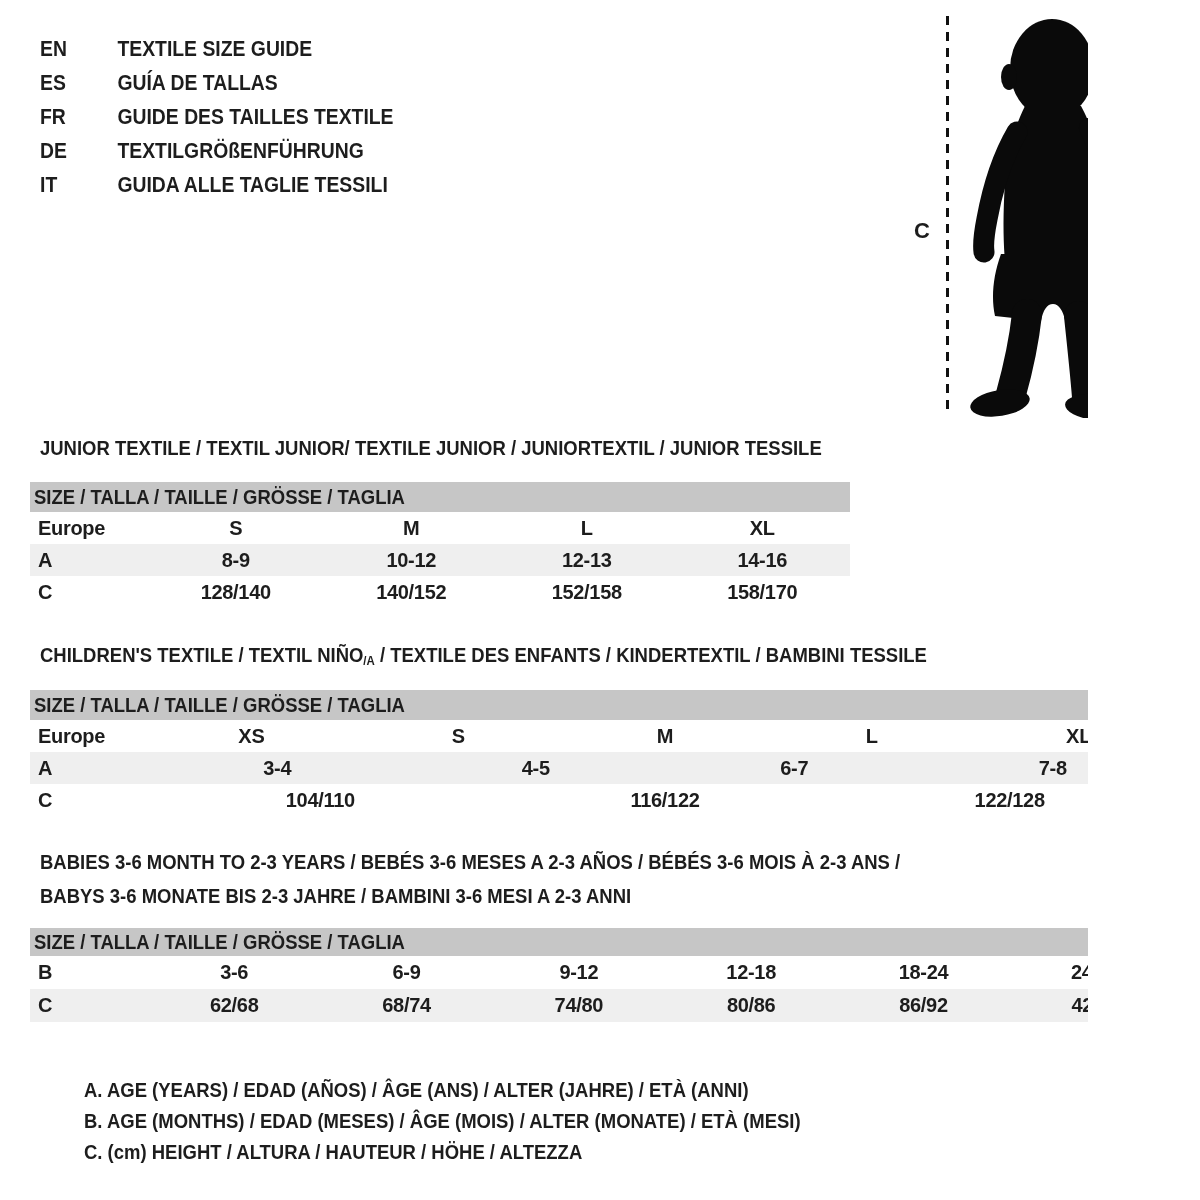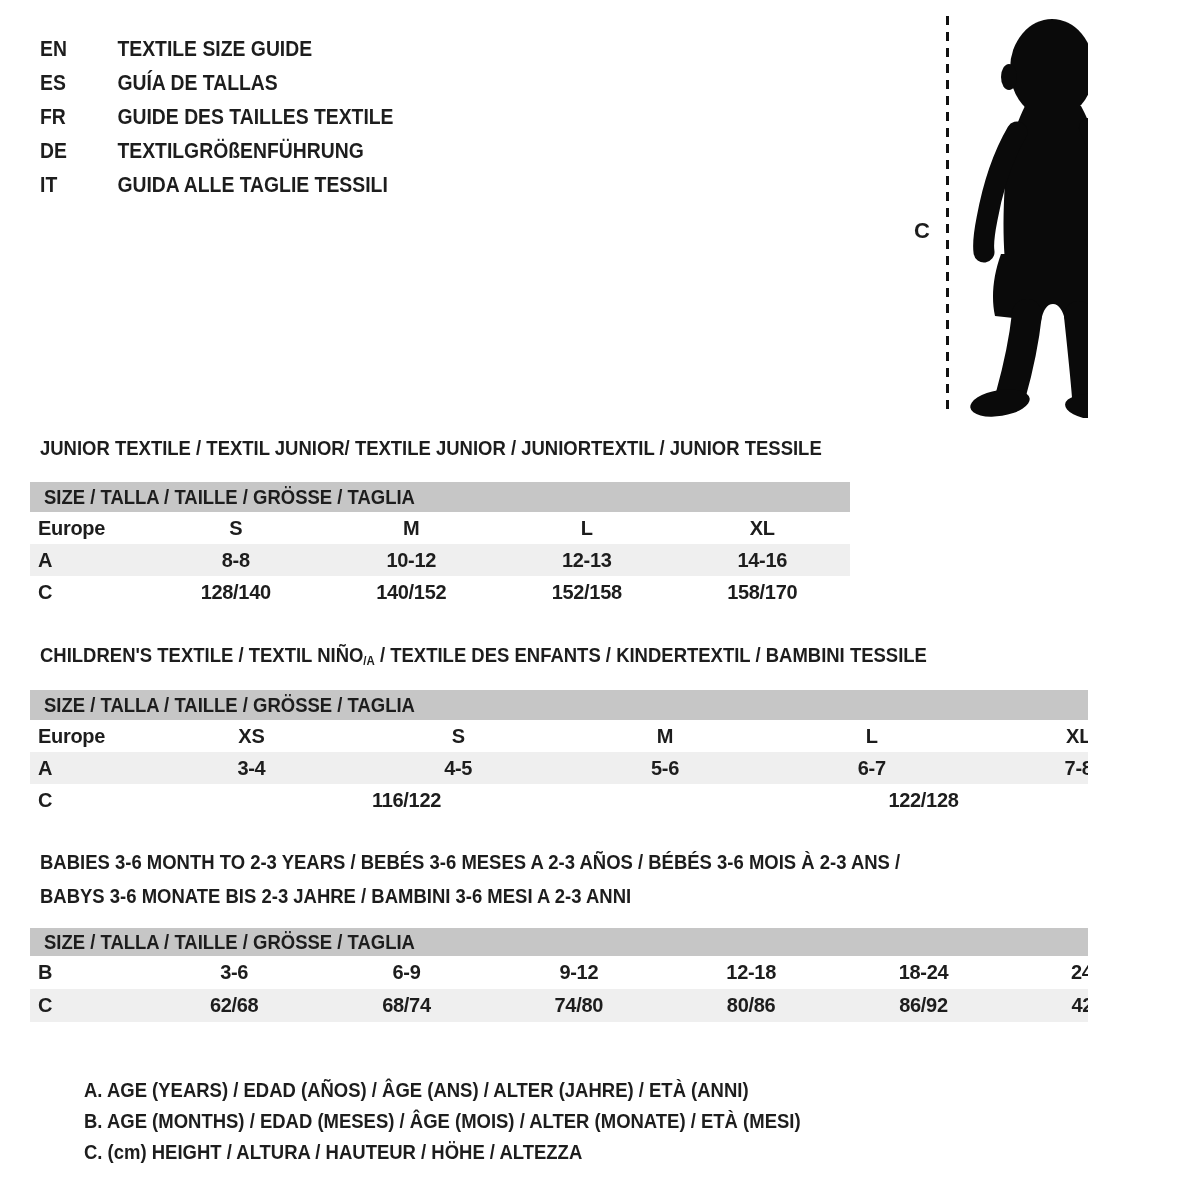--- a/index.html
+++ b/index.html
@@ -30,23 +30,23 @@
   .measure-line {
     left: 946px; top: 16px; width: 3px; height: 400px;
     background: repeating-linear-gradient(180deg, #111 0 9px, transparent 9px 16px);
   }
   .measure-label { left: 914px; top: 218px; font-size: 22px; }
 
   
   .tbl { position: absolute; }
   .tbl-header {
     background: #c6c6c6; height: 30px; line-height: 30px;
-    padding-left: 14px; font-size: 21px;
+    padding-left: 4px; font-size: 21px;
   }
-  .trow { display: flex; height: 32px; line-height: 32px; font-size: 20px; letter-spacing: -0.3px; }
+  .trow { display: flex; height: 32px; line-height: 32px; font-size: 20px; letter-spacing: -0.3px; justify-content: flex-end; }
   .tbl-babies .trow { height: 33px; line-height: 33px; }
   .trow .c { flex: 1; text-align: center; overflow: hidden; }
   .trow .lab { flex: 0 0 110px; padding-left: 8px; text-align: left; }
   .bg-alt { background: #efefef; }
 
   
   .legend { left: 48px; top: 1074px; margin-left: 36px; }
   .legend-row { height: 31px; line-height: 31px; font-size: 21px; }
 
   .sil { position: absolute; left: 955px; top: 14px; }
@@ -104,21 +104,21 @@
     </div>
     <div class="trow">
       <div class="c lab">Europe</div>
       <div class="c">S</div>
       <div class="c">M</div>
       <div class="c">L</div>
       <div class="c">XL</div>
     </div>
     <div class="trow bg-alt">
       <div class="c lab">A</div>
-      <div class="c">8-8</div>
+      <div class="c">8-9</div>
       <div class="c">10-12</div>
       <div class="c">12-13</div>
       <div class="c">14-16</div>
     </div>
     <div class="trow">
       <div class="c lab">C</div>
       <div class="c">128/140</div>
       <div class="c">140/152</div>
       <div class="c">152/158</div>
       <div class="c">158/170</div>
@@ -138,26 +138,26 @@
       <div class="c">XS</div>
       <div class="c">S</div>
       <div class="c">M</div>
       <div class="c">L</div>
       <div class="c">XL</div>
     </div>
     <div class="trow bg-alt">
       <div class="c lab">A</div>
       <div class="c">3-4</div>
       <div class="c">4-5</div>
-      <div class="c">5-6</div>
       <div class="c">6-7</div>
       <div class="c">7-8</div>
     </div>
     <div class="trow">
       <div class="c lab">C</div>
+      <div class="c">104/110</div>
       <div class="c">116/122</div>
       <div class="c">122/128</div>
     </div>
   </div>
 
   <div class="abs sec-title condensed" style="left:40px; top:850px;">BABIES 3-6 MONTH TO 2-3 YEARS / BEBÉS 3-6 MESES A 2-3 AÑOS / BÉBÉS 3-6 MOIS À 2-3 ANS /</div>
   <div class="abs sec-title condensed" style="left:40px; top:884px;">BABYS 3-6 MONATE BIS 2-3 JAHRE / BAMBINI 3-6 MESI A 2-3 ANNI</div>
 
   <div class="tbl tbl-babies" style="left:30px; top:928px; width:1152px;">
     <div class="tbl-header" style="height:28px; line-height:28px;">

